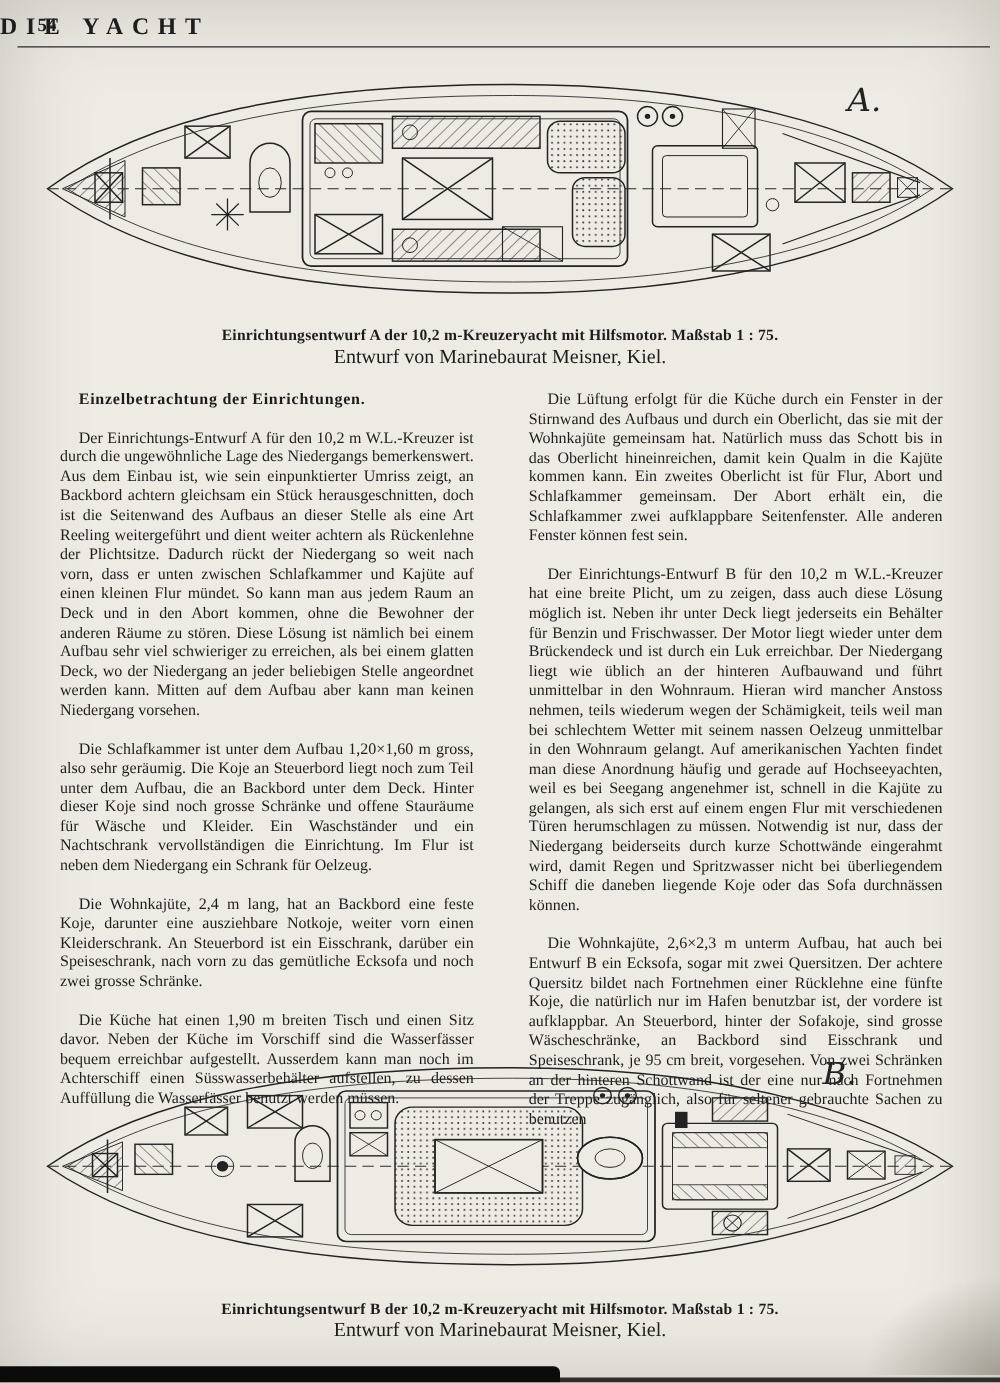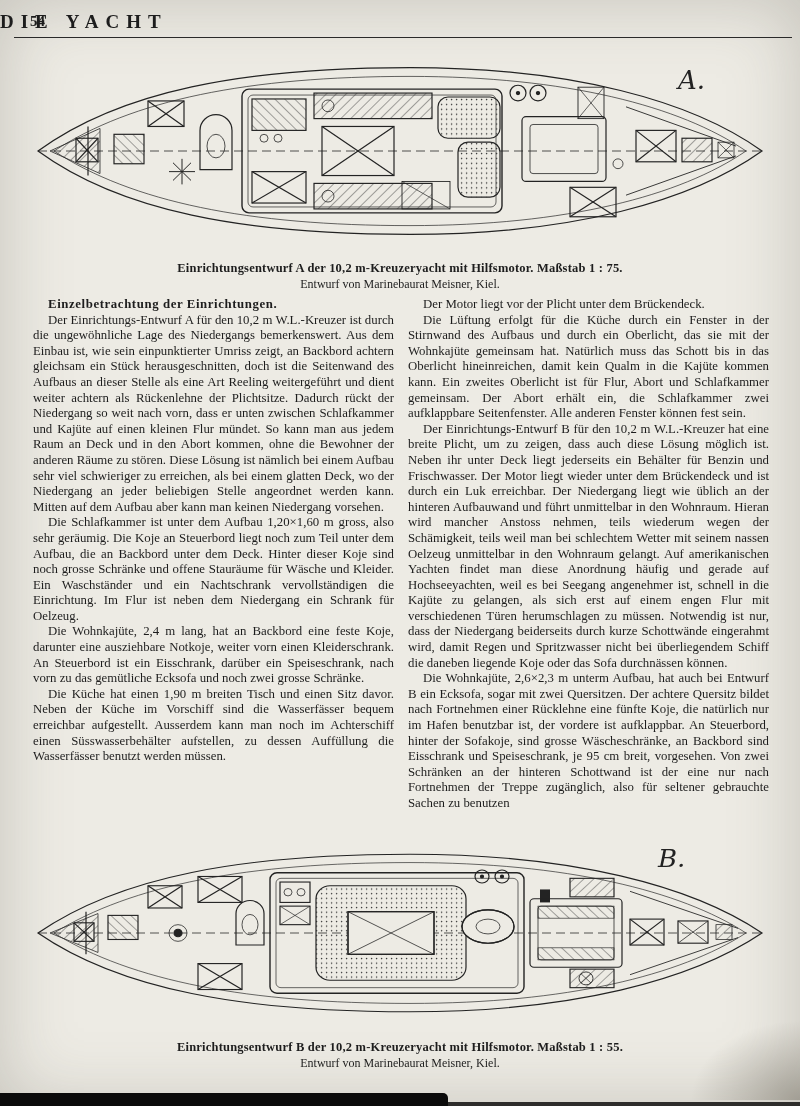--- a/index.html
+++ b/index.html
@@ -10,24 +10,24 @@
   .masthead{position:absolute;top:11px;left:0;width:100%;text-align:left;
             font-size:19px;font-weight:bold;letter-spacing:7px;}
   .rule{position:absolute;top:37px;left:14px;right:8px;border-top:1.6px solid #2a2a2a;}
   .figA{position:absolute;top:44px;left:30px;width:740px;height:214px;}
   .figB{position:absolute;top:832px;left:30px;width:740px;height:202px;}
   .fig svg{display:block;width:100%;height:100%;}
   .caption{position:absolute;left:0;width:100%;text-align:center;}
   .capA{top:261px;}
   .capB{top:1040px;}
   .cap-main{font-size:12.5px;font-weight:bold;letter-spacing:.2px;}
-  .cap-sub{font-size:12px;margin-top:1px;}
+  .cap-sub{font-size:16px;margin-top:1px;}
   .colL{position:absolute;top:297px;left:33px;width:361px;}
   .colR{position:absolute;top:297px;left:408px;width:361px;}
-  .col p{margin:0;text-indent:15px;text-align:justify;
+  .col p{margin:15px;text-indent:15px;text-align:justify;
          font-size:12.8px;line-height:15.6px;}
   .heading{font-weight:bold;text-align:center;font-size:12.8px;line-height:17px;
            letter-spacing:.6px;margin:0 0 2px 0;}
   .scanbar-thin{position:absolute;bottom:0;left:0;width:100%;height:4px;background:#2e2d2b;}
   .scanbar-thick{position:absolute;bottom:0;left:0;width:56%;height:13px;background:#0b0b0b;
                  border-radius:0 5px 0 0;}
   .corner-shadow{position:absolute;bottom:6px;right:0;width:110px;height:80px;
       background:radial-gradient(ellipse at bottom right, rgba(115,110,98,.5), rgba(115,110,98,0) 70%);}
   .plate{font-family:"DejaVu Serif",serif;font-style:italic;}
 </style>
@@ -139,21 +139,20 @@
 
   <div class="col colL">
     <p class="heading">Einzelbetrachtung der Einrichtungen.</p>
     <p>Der Einrichtungs-Entwurf A für den 10,2 m W.L.-Kreuzer ist durch die ungewöhnliche Lage des Niedergangs bemerkenswert. Aus dem Einbau ist, wie sein einpunktierter Umriss zeigt, an Backbord achtern gleichsam ein Stück herausgeschnitten, doch ist die Seitenwand des Aufbaus an dieser Stelle als eine Art Reeling weitergeführt und dient weiter achtern als Rückenlehne der Plichtsitze. Dadurch rückt der Niedergang so weit nach vorn, dass er unten zwischen Schlafkammer und Kajüte auf einen kleinen Flur mündet. So kann man aus jedem Raum an Deck und in den Abort kommen, ohne die Bewohner der anderen Räume zu stören. Diese Lösung ist nämlich bei einem Aufbau sehr viel schwieriger zu erreichen, als bei einem glatten Deck, wo der Niedergang an jeder beliebigen Stelle angeordnet werden kann. Mitten auf dem Aufbau aber kann man keinen Niedergang vorsehen.</p>
     <p>Die Schlafkammer ist unter dem Aufbau 1,20×1,60 m gross, also sehr geräumig. Die Koje an Steuerbord liegt noch zum Teil unter dem Aufbau, die an Backbord unter dem Deck. Hinter dieser Koje sind noch grosse Schränke und offene Stauräume für Wäsche und Kleider. Ein Waschständer und ein Nachtschrank vervollständigen die Einrichtung. Im Flur ist neben dem Niedergang ein Schrank für Oelzeug.</p>
     <p>Die Wohnkajüte, 2,4 m lang, hat an Backbord eine feste Koje, darunter eine ausziehbare Notkoje, weiter vorn einen Kleiderschrank. An Steuerbord ist ein Eisschrank, darüber ein Speiseschrank, nach vorn zu das gemütliche Ecksofa und noch zwei grosse Schränke.</p>
     <p>Die Küche hat einen 1,90 m breiten Tisch und einen Sitz davor. Neben der Küche im Vorschiff sind die Wasserfässer bequem erreichbar aufgestellt. Ausserdem kann man noch im Achterschiff einen Süsswasserbehälter aufstellen, zu dessen Auffüllung die Wasserfässer benutzt werden müssen.</p>
   </div>
 
   <div class="col colR">
-    <p>Der Motor liegt vor der Plicht unter dem Brückendeck.</p>
     <p>Die Lüftung erfolgt für die Küche durch ein Fenster in der Stirnwand des Aufbaus und durch ein Oberlicht, das sie mit der Wohnkajüte gemeinsam hat. Natürlich muss das Schott bis in das Oberlicht hineinreichen, damit kein Qualm in die Kajüte kommen kann. Ein zweites Oberlicht ist für Flur, Abort und Schlafkammer gemeinsam. Der Abort erhält ein, die Schlafkammer zwei aufklappbare Seitenfenster. Alle anderen Fenster können fest sein.</p>
     <p>Der Einrichtungs-Entwurf B für den 10,2 m W.L.-Kreuzer hat eine breite Plicht, um zu zeigen, dass auch diese Lösung möglich ist. Neben ihr unter Deck liegt jederseits ein Behälter für Benzin und Frischwasser. Der Motor liegt wieder unter dem Brückendeck und ist durch ein Luk erreichbar. Der Niedergang liegt wie üblich an der hinteren Aufbauwand und führt unmittelbar in den Wohnraum. Hieran wird mancher Anstoss nehmen, teils wiederum wegen der Schämigkeit, teils weil man bei schlechtem Wetter mit seinem nassen Oelzeug unmittelbar in den Wohnraum gelangt. Auf amerikanischen Yachten findet man diese Anordnung häufig und gerade auf Hochseeyachten, weil es bei Seegang angenehmer ist, schnell in die Kajüte zu gelangen, als sich erst auf einem engen Flur mit verschiedenen Türen herumschlagen zu müssen. Notwendig ist nur, dass der Niedergang beiderseits durch kurze Schottwände eingerahmt wird, damit Regen und Spritzwasser nicht bei überliegendem Schiff die daneben liegende Koje oder das Sofa durchnässen können.</p>
     <p>Die Wohnkajüte, 2,6×2,3 m unterm Aufbau, hat auch bei Entwurf B ein Ecksofa, sogar mit zwei Quersitzen. Der achtere Quersitz bildet nach Fortnehmen einer Rücklehne eine fünfte Koje, die natürlich nur im Hafen benutzbar ist, der vordere ist aufklappbar. An Steuerbord, hinter der Sofakoje, sind grosse Wäscheschränke, an Backbord sind Eisschrank und Speiseschrank, je 95 cm breit, vorgesehen. Von zwei Schränken an der hinteren Schottwand ist der eine nur nach Fortnehmen der Treppe zugänglich, also für seltener gebrauchte Sachen zu benutzen</p>
   </div>
 
   <div class="fig figB">
     <svg viewBox="0 0 740 218" preserveAspectRatio="none">
       <defs>
         <pattern id="pb-h1" patternUnits="userSpaceOnUse" width="7" height="7" patternTransform="rotate(45)">
           <line x1="0" y1="0" x2="0" y2="7" stroke="#3a3a3a" stroke-width="0.9"></line>
@@ -239,21 +238,21 @@
         <rect x="648" y="96" width="30" height="24"></rect>
         <line x1="648" y1="96" x2="678" y2="120" stroke-width="0.8"></line>
           <line x1="678" y1="96" x2="648" y2="120" stroke-width="0.8"></line>
         <rect x="686" y="100" width="16" height="16" fill="url(#pb-h1)" stroke-width="0.8"></rect>
       </g>
       <text x="628" y="38" font-size="26" fill="#222" class="plate">B.</text>
     </svg>
   </div>
 
   <div class="caption capB">
-    <div class="cap-main">Einrichtungsentwurf B der 10,2 m-Kreuzeryacht mit Hilfsmotor.  Maßstab 1 : 55.</div>
+    <div class="cap-main">Einrichtungsentwurf B der 10,2 m-Kreuzeryacht mit Hilfsmotor.  Maßstab 1 : 75.</div>
     <div class="cap-sub">Entwurf von Marinebaurat Meisner, Kiel.</div>
   </div>
 
   <div class="corner-shadow"></div>
   <div class="scanbar-thin"></div>
   <div class="scanbar-thick"></div>
 
 </div>
 
 </body></html>

